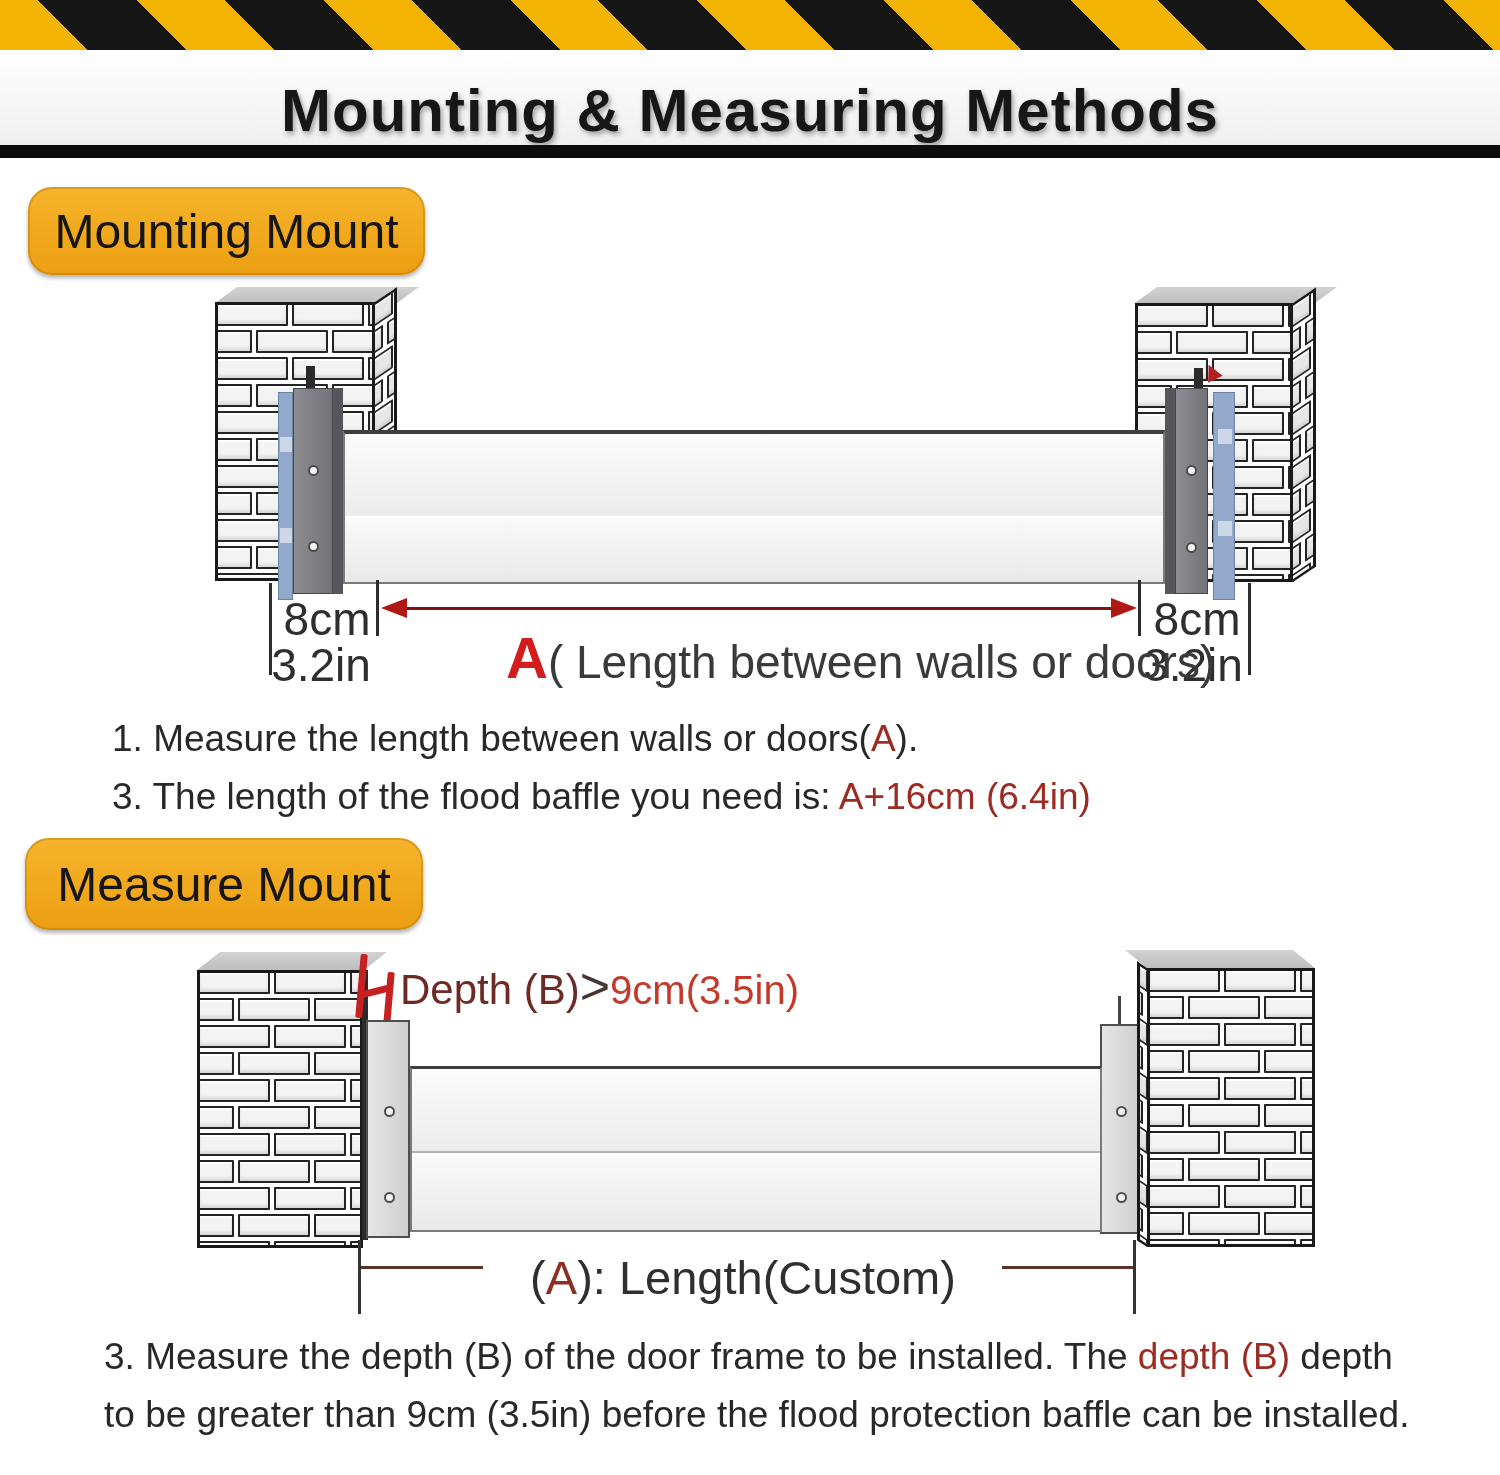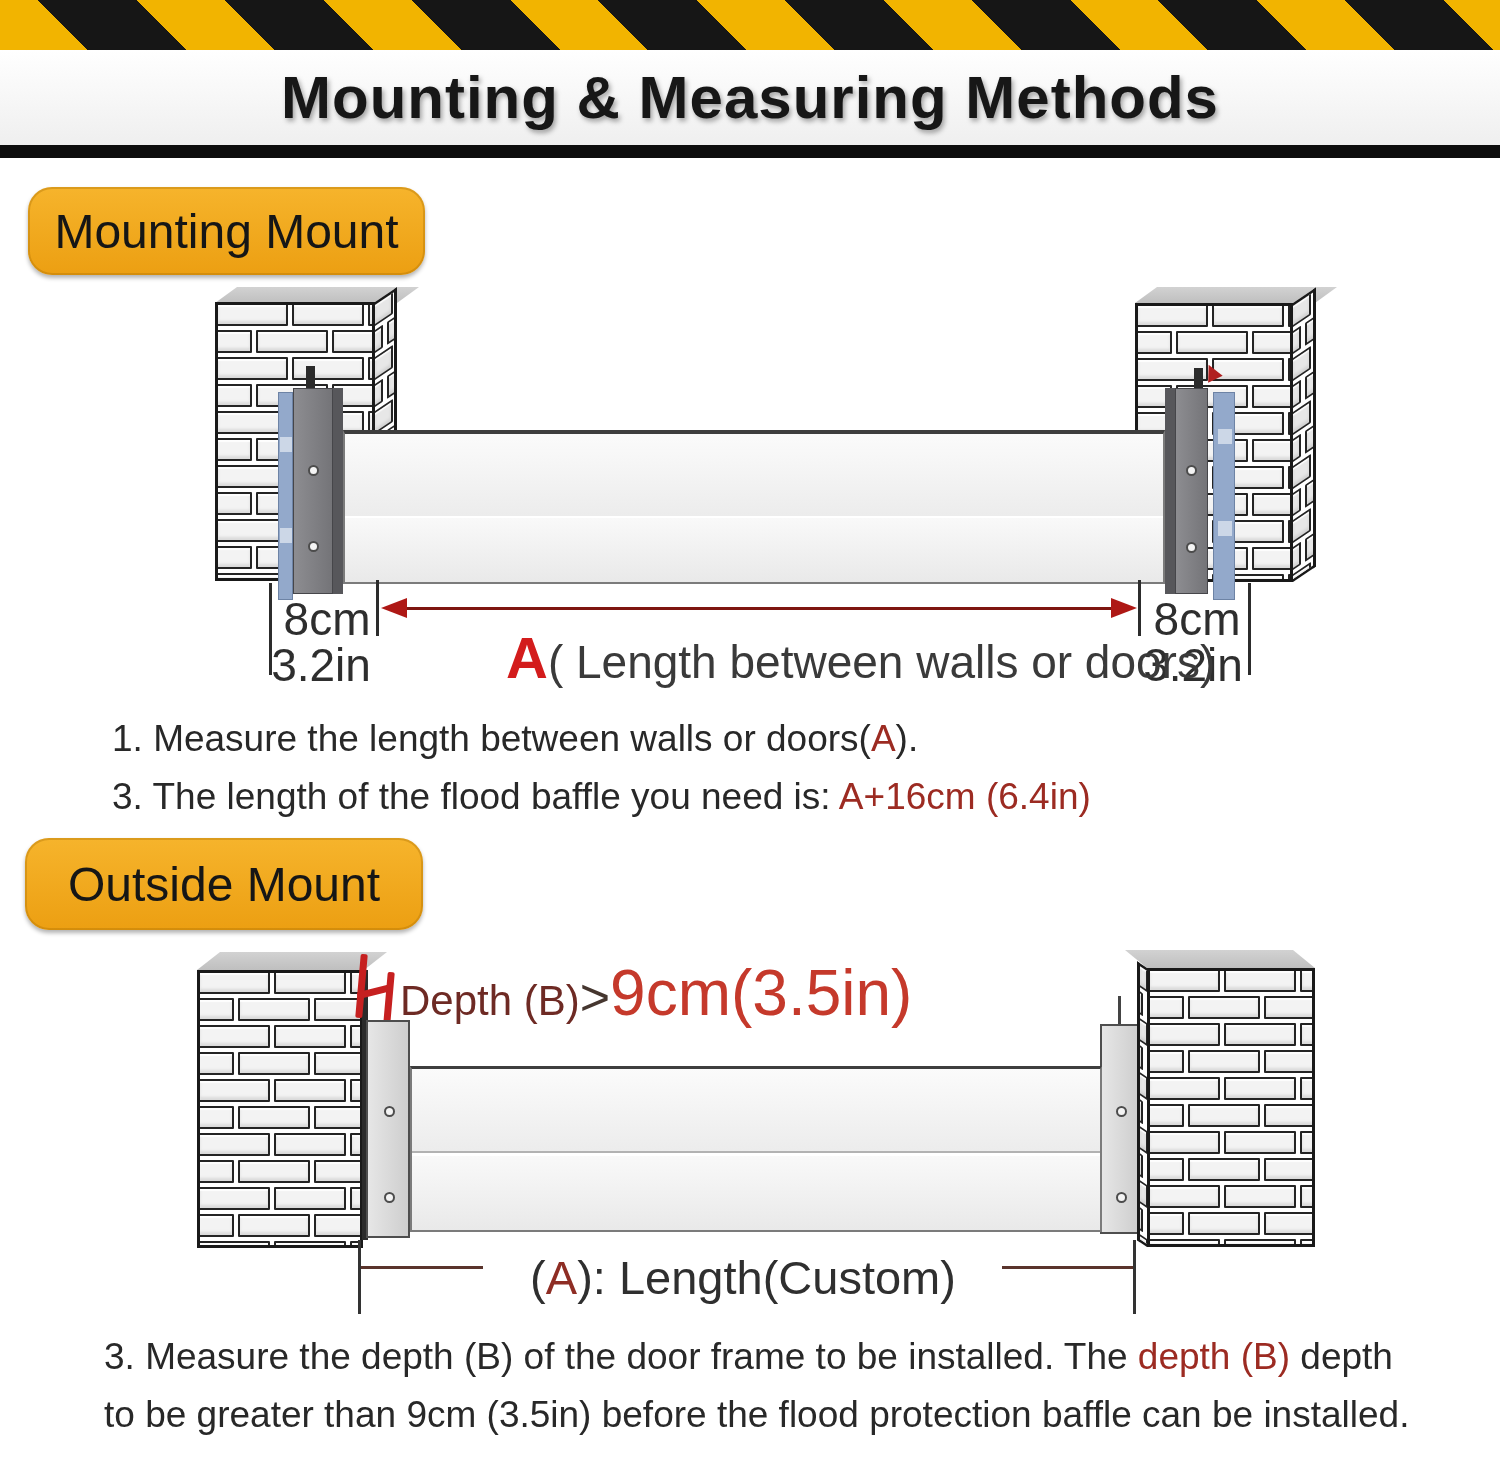--- a/index.html
+++ b/index.html
@@ -4,21 +4,21 @@
 <style>
   html,body{margin:0;padding:0;background:#fff;}
   .canvas{position:relative;width:1500px;height:1475px;background:#fff;overflow:hidden;
           font-family:"Liberation Sans", sans-serif;color:#282828;}
 
   
   .hazard{position:absolute;left:0;top:0;width:100%;height:50px;
     background:repeating-linear-gradient(45deg,#F2B400 0 62px,#161616 62px 132px);
     box-shadow:0 2px 4px rgba(0,0,0,.25);}
   .title-band{position:absolute;left:0;top:50px;width:100%;height:95px;
-    background:linear-gradient(180deg,#ffffff,#efefef);display:flex;align-items:center;justify-content:center;}
+    background:linear-gradient(180deg,#ffffff,#efefef);display:flex;align-items:flex-end;justify-content:center;}
   .page-title{font-size:60px;font-weight:bold;color:#171717;letter-spacing:1px;
     text-shadow:2px 3px 5px rgba(0,0,0,.35);}
   .black-bar{position:absolute;left:0;top:145px;width:100%;height:13px;background:#0d0d0d;}
 
   
   .badge{position:absolute;border-radius:24px;display:flex;align-items:center;justify-content:center;
     background:linear-gradient(180deg,#F6B42C,#EC9F12);
     box-shadow:0 3px 4px rgba(0,0,0,.3), inset 0 0 0 2px rgba(170,110,0,.35);
     font-size:48px;color:#161616;}
   .badge-outside{left:28px;top:187px;width:397px;height:88px;}
@@ -63,21 +63,21 @@
     border-right:8px solid transparent;border-bottom:16px solid #B02020;transform:rotate(-25deg);}
   .red-bar{position:absolute;background:#C62020;border-radius:2px;}
 
   
   .dim-text{position:absolute;font-size:46px;color:#2e2e2e;text-align:center;width:110px;}
   .span-label{position:absolute;display:flex;align-items:baseline;font-size:46px;color:#3a3a3a;white-space:nowrap;}
   .span-label .seg-red-bold{font-size:58px;font-weight:bold;color:#D31C1C;}
   .depth-label{position:absolute;display:flex;align-items:baseline;font-size:42px;white-space:nowrap;}
   .depth-label .seg-maroon{color:#6E2A24;}
   .depth-label .seg-dark{font-size:52px;color:#45362f;}
-  .depth-label .seg-red{font-size:64px;color:#C5392B;}
+  .depth-label .seg-red{font-size:40px;color:#C5392B;}
   .length-label{position:absolute;font-size:47px;color:#2f2f2f;text-align:center;white-space:nowrap;}
   .length-label .seg-accent{color:#8e2d24;}
   .steps{position:absolute;font-size:37px;color:#282828;white-space:nowrap;}
   .steps .step-line{margin-bottom:16px;}
   .seg-accent{color:#9C2B22;}
   .steps-inside .step-line:nth-child(2){margin-bottom:5px;}
   .steps-inside .step-line:nth-child(3){margin-left:-12px;}
 </style>
 </head>
 <body>
@@ -253,21 +253,21 @@
       <span class="seg-red-bold">A</span>
       <span>( Length between walls or doors)</span>
     </div>
 
   <div class="steps" style="left:112px;top:718px;">
       <div class="step-line"><span>1. Measure the length between walls or doors(</span><span class="seg-accent">A</span><span>).</span></div>
       <div class="step-line"><span>3. The length of the flood baffle you need is: </span><span class="seg-accent">A+16cm (6.4in)</span></div>
     </div>
 
   <div class="badge badge-inside">
-    <span>Outside Mount</span>
+    <span>Measure Mount</span>
   </div>
 
   <div class="cap" style="left:197px;top:952px;width:190px;height:18px;clip-path:polygon(23px 0,190px 0,167px 18px,0 18px);"></div>
   <div class="bricks" style="left:197px;top:970px;width:166px;height:278px;">
       <i style="left: -2px; top: -2px; width: 72px; height: 23px; background: rgb(243, 243, 243);"></i>
       <i style="left: 74px; top: -2px; width: 72px; height: 23px; background: rgb(243, 243, 243);"></i>
       <i style="left: 150px; top: -2px; width: 72px; height: 23px; background: rgb(243, 243, 243);"></i>
       <i style="left: -38px; top: 25px; width: 72px; height: 23px; background: rgb(243, 243, 243);"></i>
       <i style="left: 38px; top: 25px; width: 72px; height: 23px; background: rgb(243, 243, 243);"></i>
       <i style="left: 114px; top: 25px; width: 72px; height: 23px; background: rgb(243, 243, 243);"></i>

